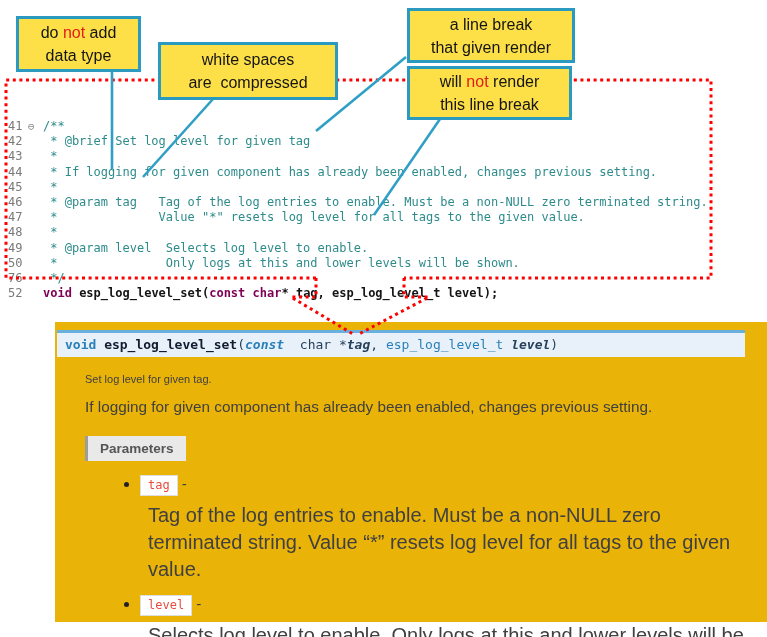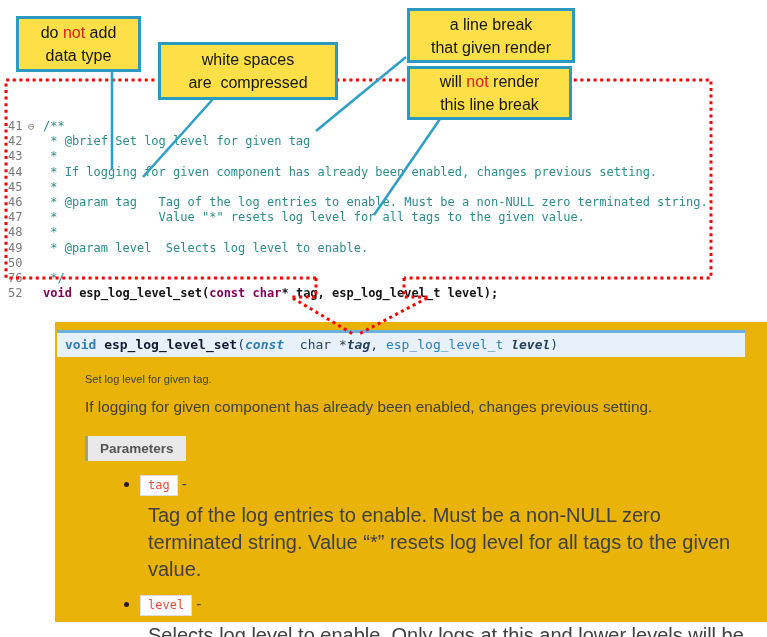--- a/index.html
+++ b/index.html
@@ -127,20 +127,21 @@
       <span class="ct"> *</span>
     </div>
     <div class="row">
       <span class="ln">49</span>
       <span class="fold"></span>
       <span class="ct"> * @param level  Selects log level to enable.</span>
     </div>
     <div class="row">
       <span class="ln">50</span>
       <span class="fold"></span>
+      <span class="ct"> *               Only logs at this and lower levels will be shown.</span>
     </div>
     <div class="row">
       <span class="ln">76</span>
       <span class="fold"></span>
       <span class="ct"> */</span>
     </div>
     <div class="row">
       <span class="ln">52</span>
       <span class="fold"></span>
       <span class="ct decl"><span class="kw">void</span><span> </span><span>esp_log_level_set(</span><span class="kw">const</span><span> </span><span class="kw">char</span><span>* tag, esp_log_level_t level);</span></span>

